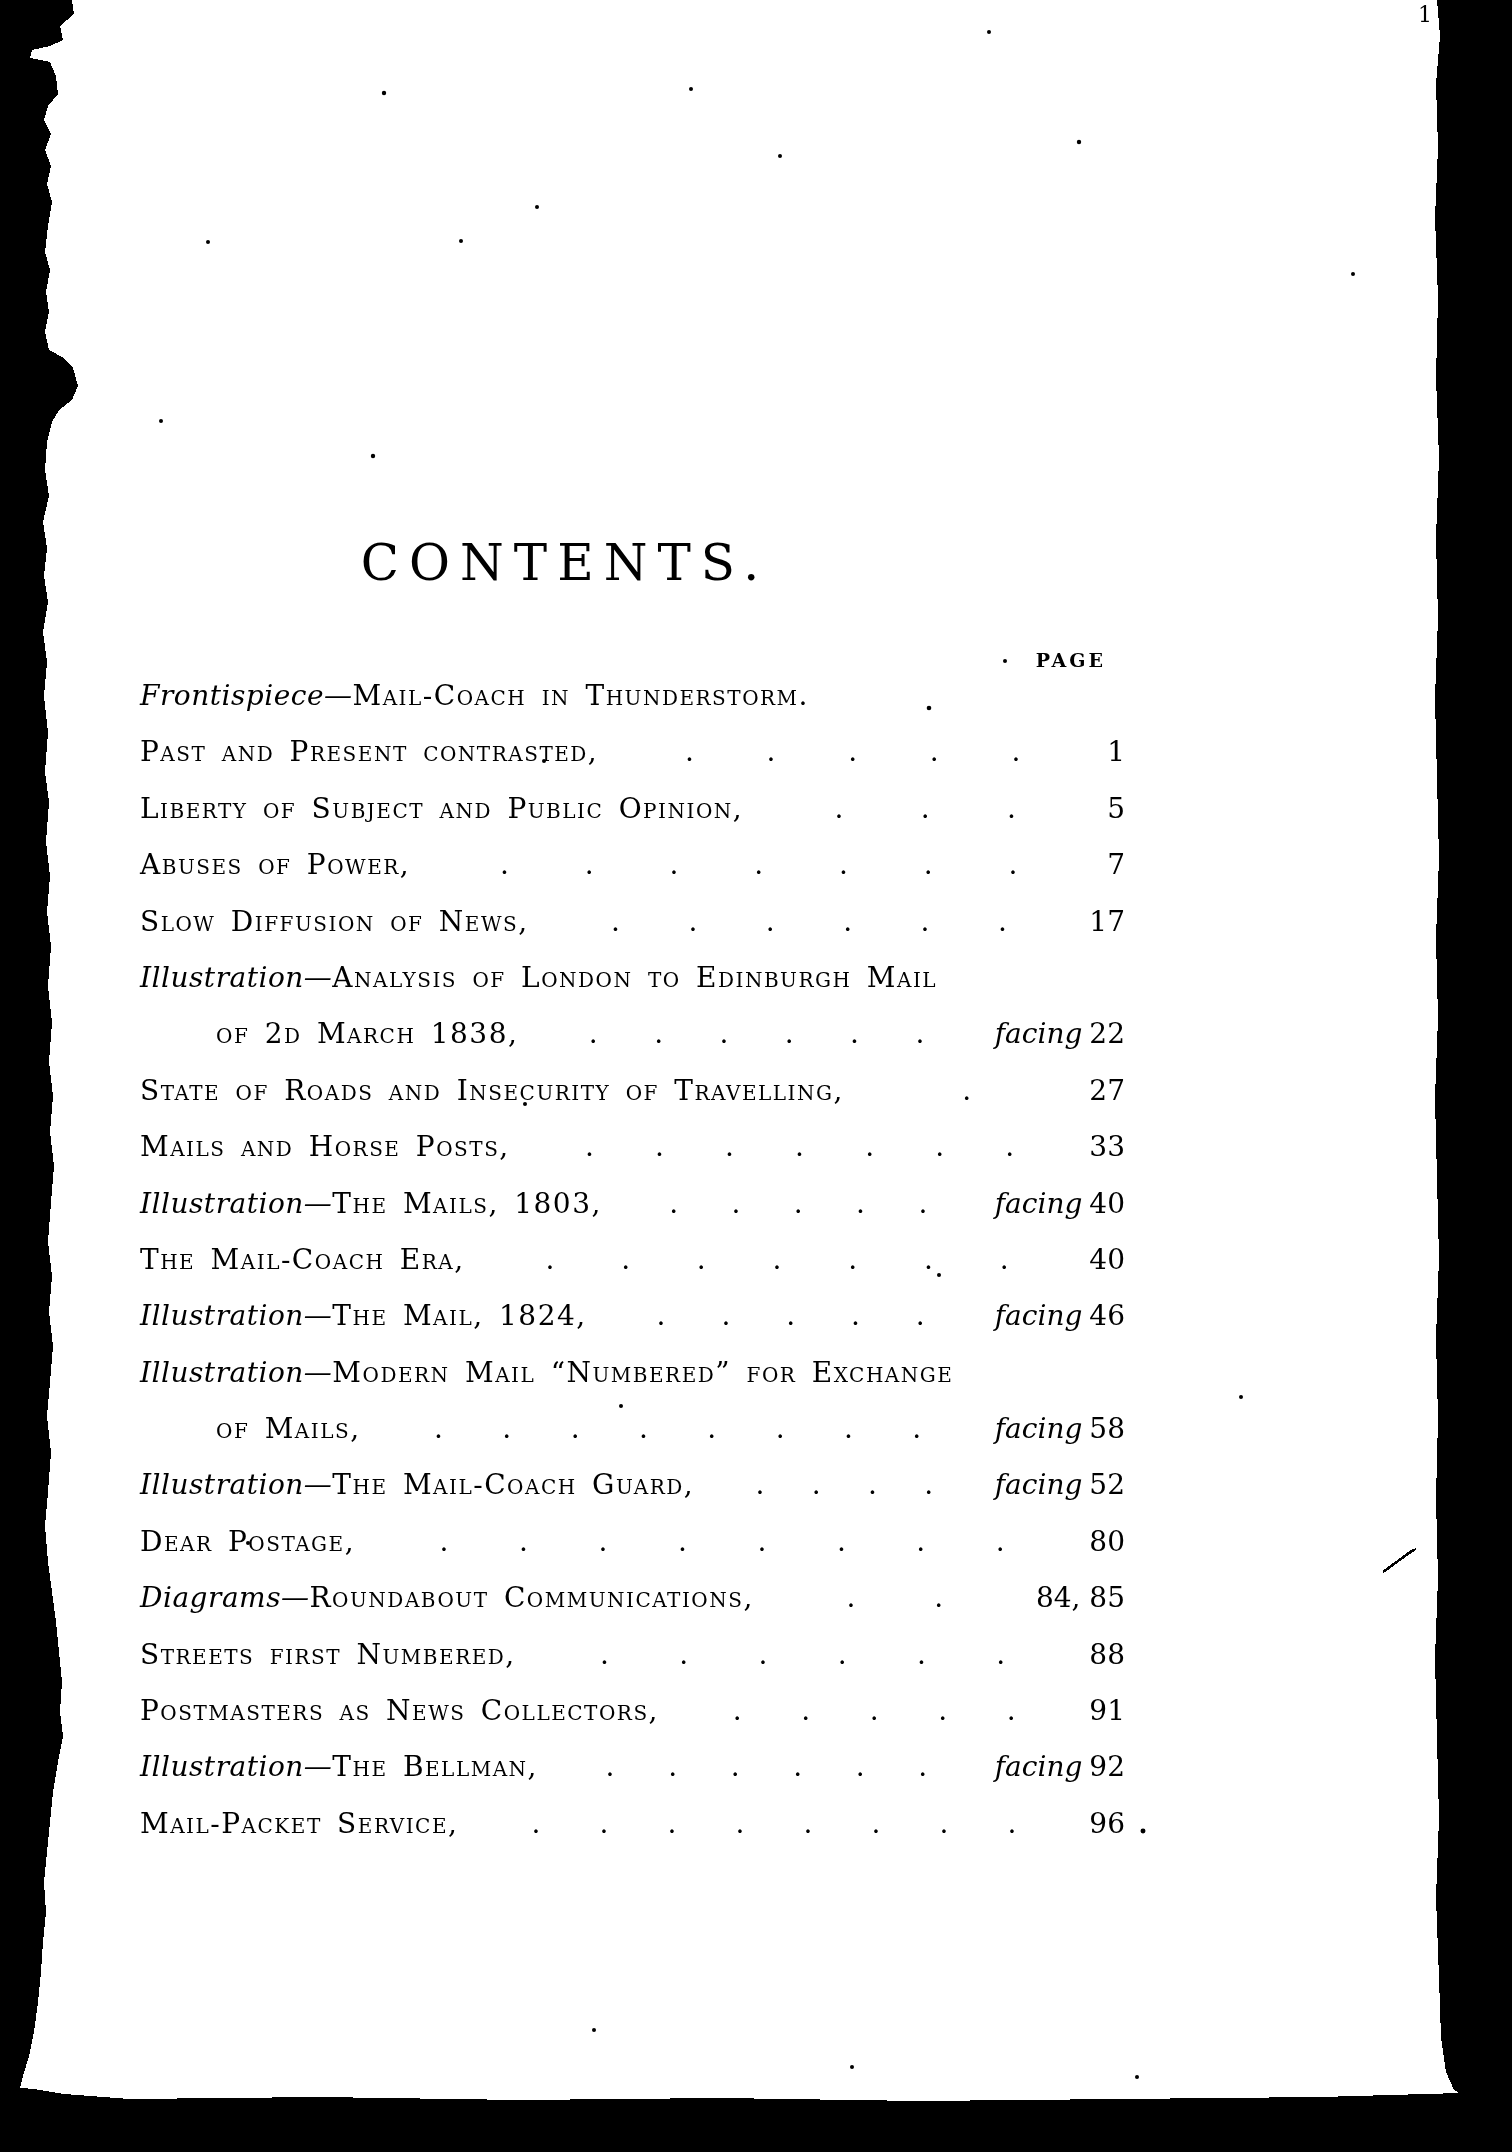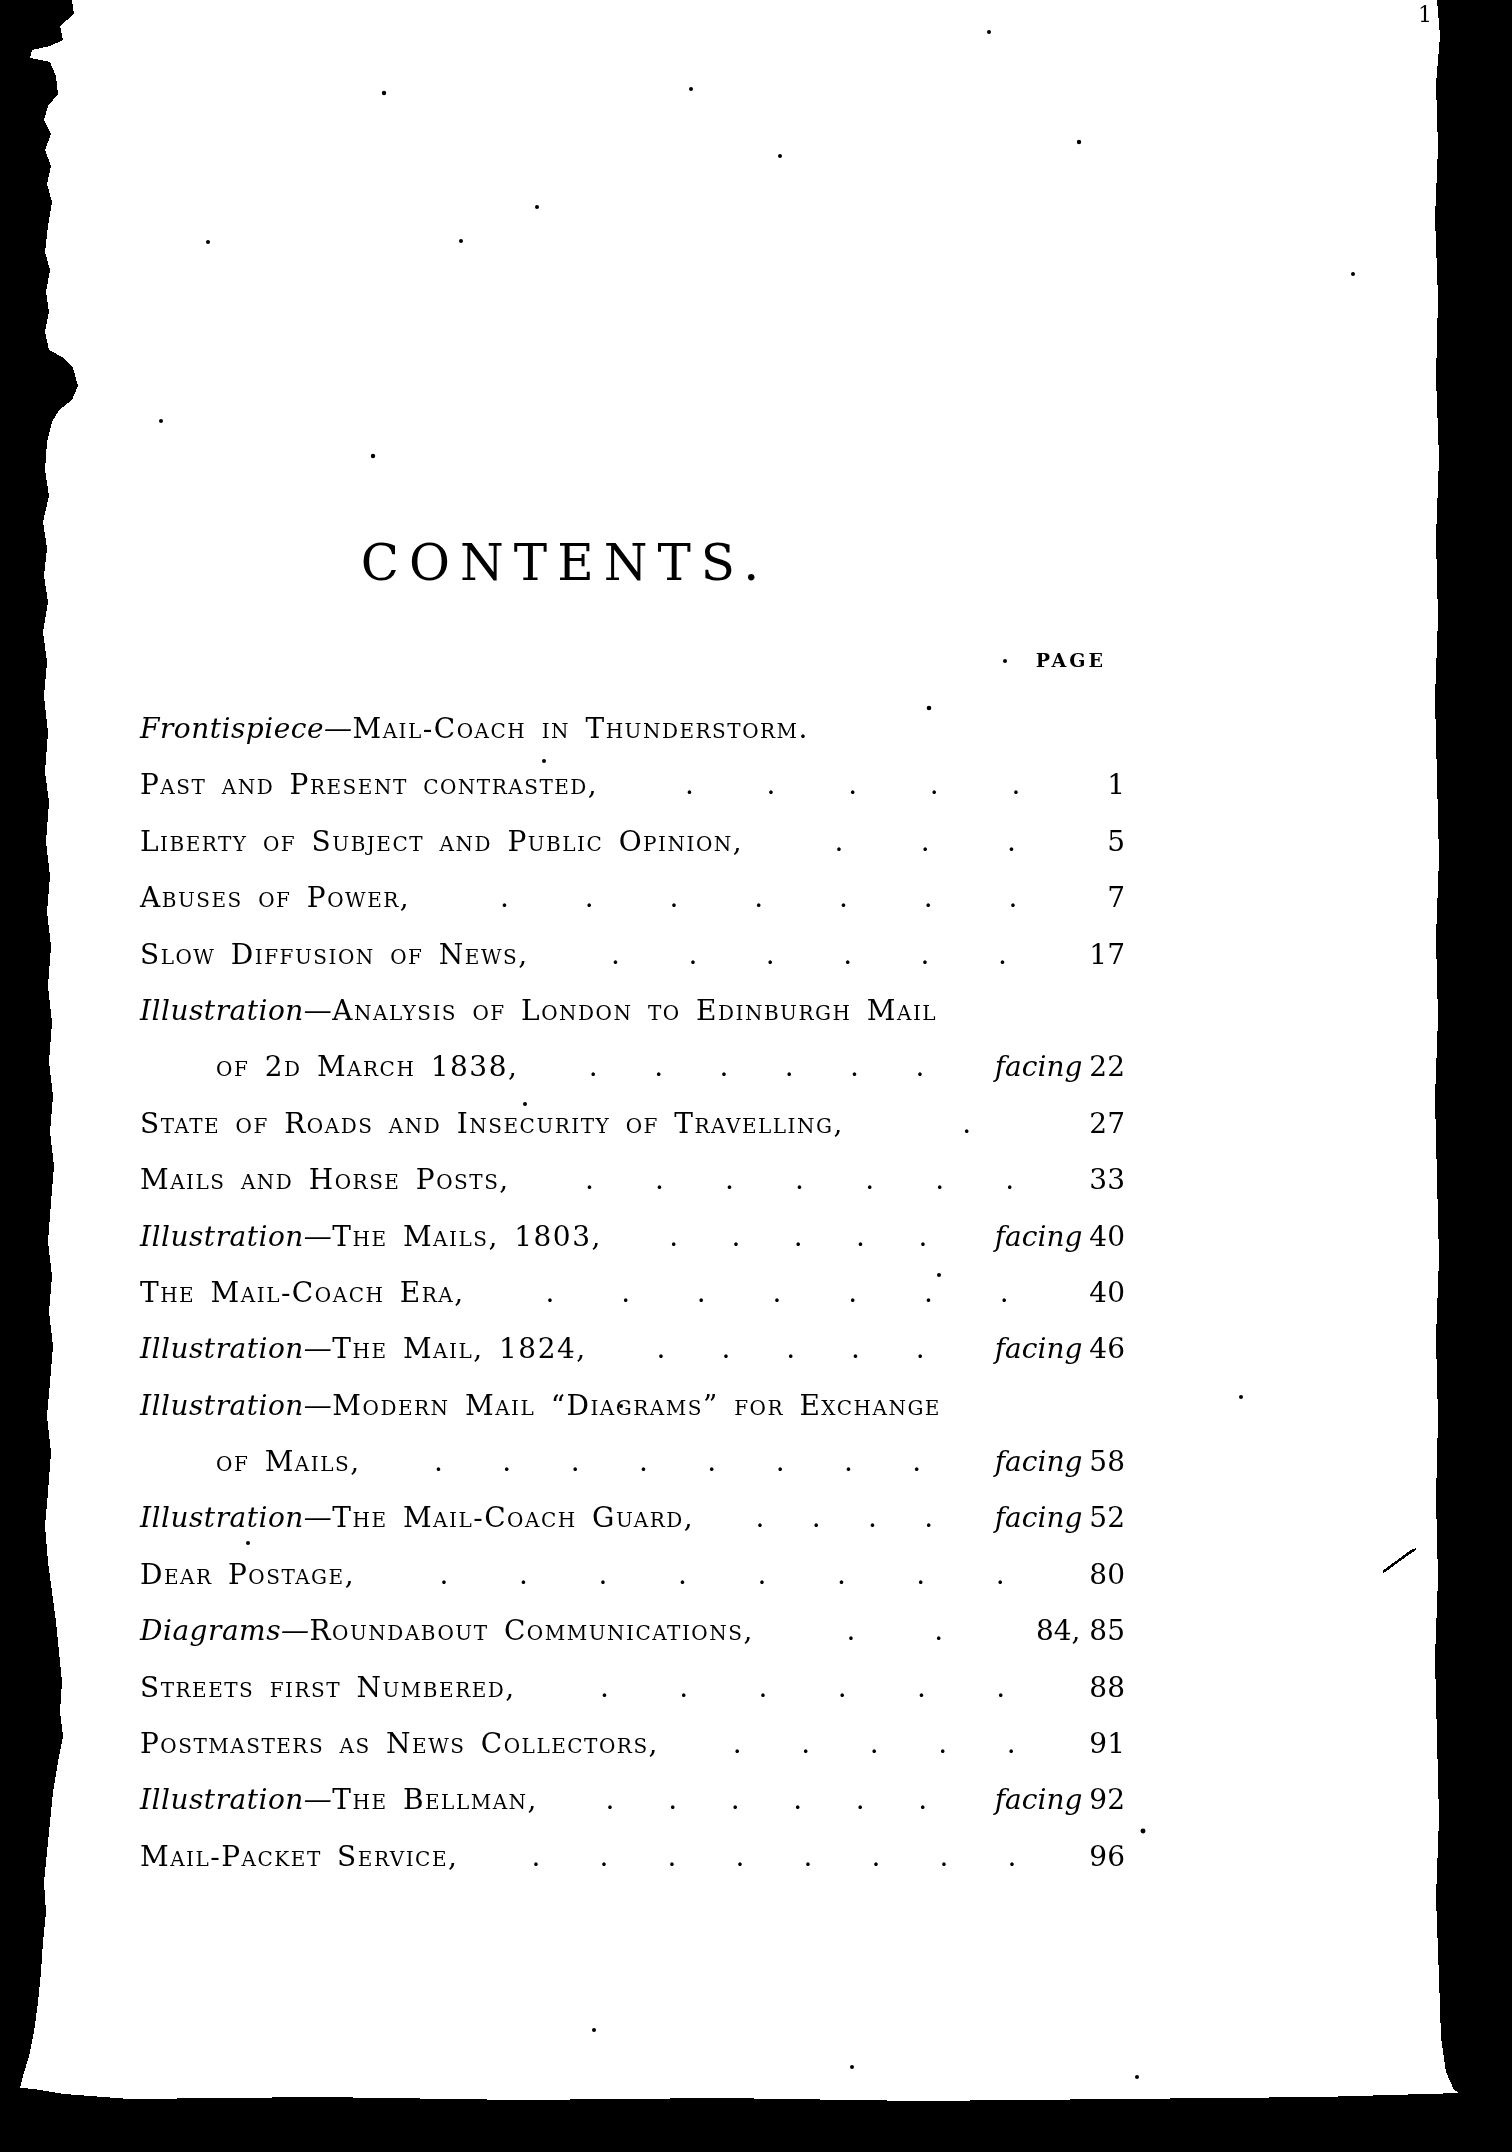--- a/index.html
+++ b/index.html
@@ -14,21 +14,21 @@
   .edges{position:absolute;top:0;left:0;width:1512px;height:2152px;pointer-events:none;}
   .title{
     position:absolute;top:532px;left:0;width:1126px;
     text-align:center;
     font-size:50px;letter-spacing:10px;font-weight:normal;margin:2px;
   }
   .page-label{
     position:absolute;top:649px;right:406px;
     font-size:19px;font-weight:bold;letter-spacing:3px;
   }
-  .toc{position:absolute;top:701px;left:140px;width:985px;}
+  .toc{position:absolute;top:668px;left:140px;width:985px;}
   .toc-line{
     display:flex;align-items:baseline;
     height:56.4px;line-height:56.4px;
     font-size:28px;white-space:nowrap;
   }
   .toc-line.indent{padding-left:76px;}
   .sc{font-variant:small-caps;letter-spacing:1.5px;word-spacing:5px;}
   .lead{font-style:italic;letter-spacing:.5px;}
   .leader{
     flex:1 1 auto;min-width:0;overflow:hidden;
@@ -221,21 +221,21 @@
           <span class="dot">.</span>
           <span class="dot">.</span>
           <span class="dot">.</span>
         </span>
       <span class="facing">facing</span>
       <span class="pagenum">46</span>
     </div>
 
     <div class="toc-line">
       <span class="lead">Illustration—</span>
-        <span class="sc">Modern Mail “Diagrams” for Exchange</span>
+        <span class="sc">Modern Mail “Numbered” for Exchange</span>
       <span class="leader"></span>
       <span class="facing"></span>
       <span class="pagenum"></span>
     </div>
 
     <div class="toc-line indent">
       <span class="lead"></span>
         <span class="sc">of Mails,</span>
       <span class="leader">
           <span class="dot">.</span>

